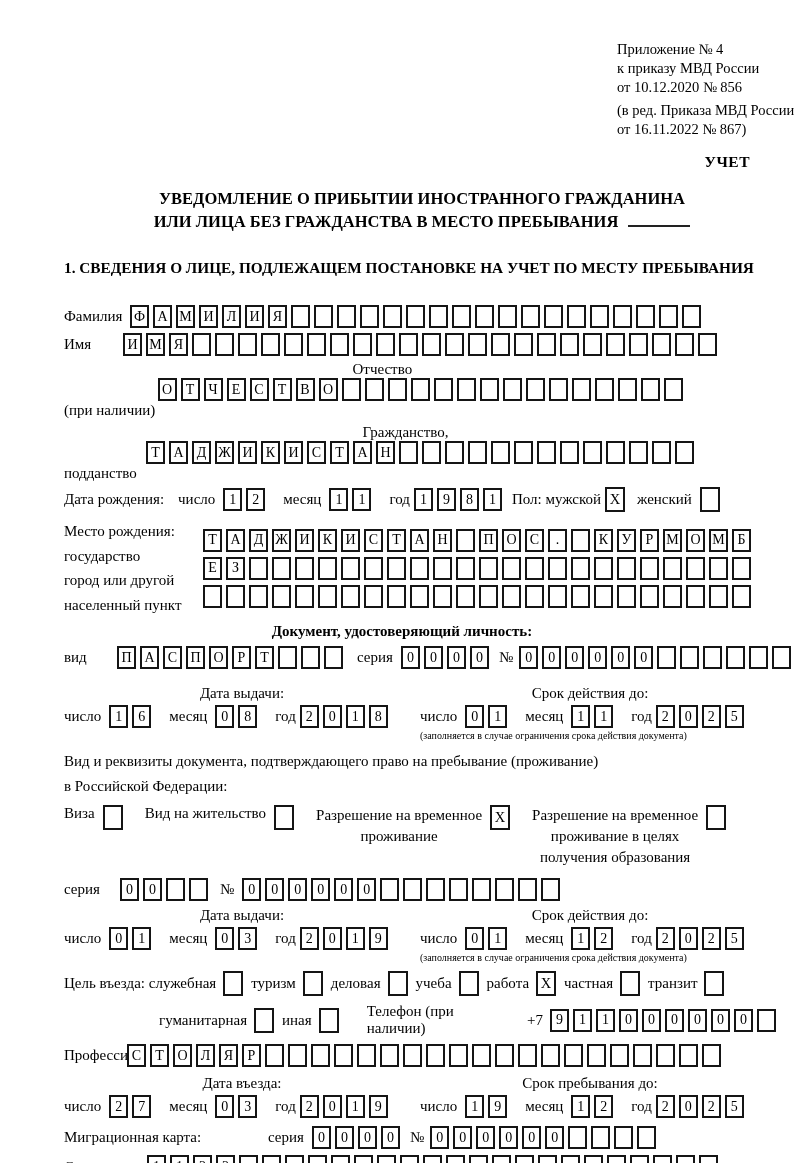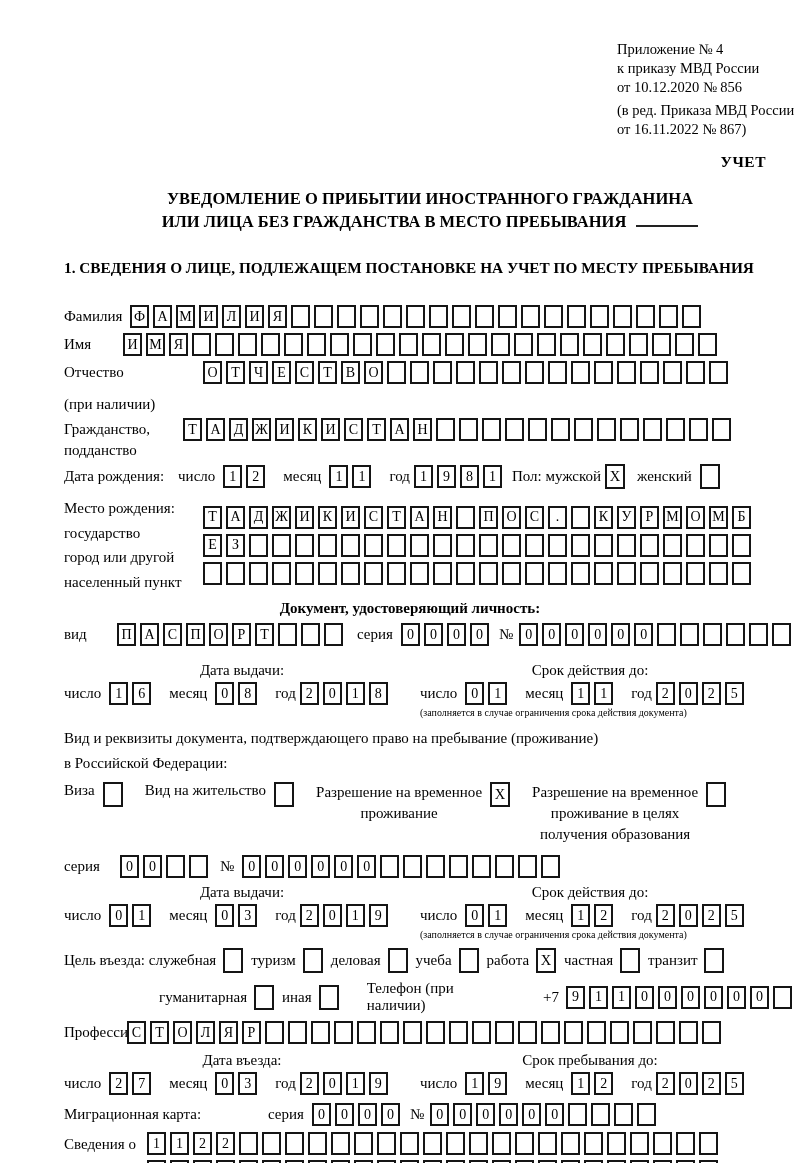--- a/index.html
+++ b/index.html
@@ -1,17 +1,17 @@
 <!DOCTYPE html>
 <html><head>
 <meta charset="utf-8">
 <style>
   html,body{margin:0;padding:0;background:#ffffff;}
   body{width:800px;height:1163px;color:#000;font-family:"Liberation Serif",serif;font-size:15px;overflow:hidden;}
-  .page{box-sizing:border-box;width:800px;height:1163px;padding:40px 4px 0 64px;position:relative;}
+  .page{box-sizing:border-box;width:800px;height:1163px;padding:40px 20px 0 64px;position:relative;}
 
   
   .appendix{margin-left:553px;width:225px;font-size:14.5px;line-height:19px;}
   .appendix .gap{height:4px;}
   .form-word{font-weight:bold;text-align:right;margin:14px 30px 0 0;font-size:15.5px;letter-spacing:.5px;}
 
   
   .title{margin-top:16px;text-align:center;font-weight:bold;font-size:16.5px;line-height:23px;}
   .title-underline{display:inline-block;width:62px;border-bottom:2px solid #222;height:14px;margin-left:10px;}
 
@@ -147,21 +147,21 @@
           <span class="cell"></span>
           <span class="cell"></span>
           <span class="cell"></span>
           <span class="cell"></span>
           <span class="cell"></span>
           <span class="cell"></span>
           <span class="cell"></span>
         </span>
     </div>
 
-    <div class="row" style="margin-bottom:12px;">
+    <div class="row" style="margin-bottom:1px;flex-direction:column;">
       <span class="lbl w-patro">Отчество</span>
       <span class="cells">
           <span class="cell">О</span>
           <span class="cell">Т</span>
           <span class="cell">Ч</span>
           <span class="cell">Е</span>
           <span class="cell">С</span>
           <span class="cell">Т</span>
           <span class="cell">В</span>
           <span class="cell">О</span>
@@ -177,21 +177,21 @@
           <span class="cell"></span>
           <span class="cell"></span>
           <span class="cell"></span>
           <span class="cell"></span>
           <span class="cell"></span>
           <span class="cell"></span>
         </span>
     </div>
     <div class="sub">(при наличии)</div>
 
-    <div class="row" style="margin-bottom:1px;">
+    <div class="row" style="margin-bottom:1px;flex-direction:column;">
       <span class="lbl w-citiz">Гражданство,</span>
       <span class="cells">
           <span class="cell">Т</span>
           <span class="cell">А</span>
           <span class="cell">Д</span>
           <span class="cell">Ж</span>
           <span class="cell">И</span>
           <span class="cell">К</span>
           <span class="cell">И</span>
           <span class="cell">С</span>

